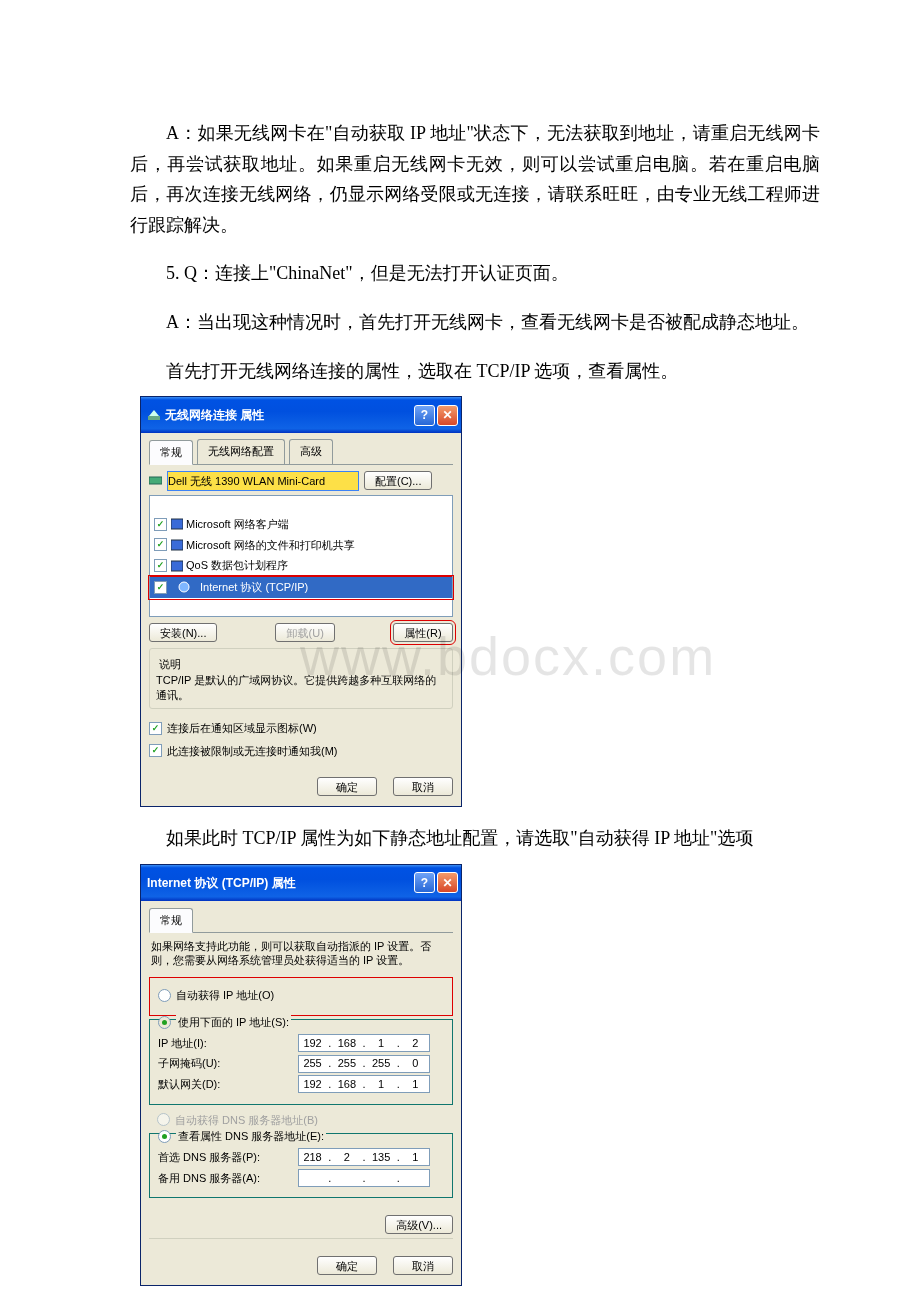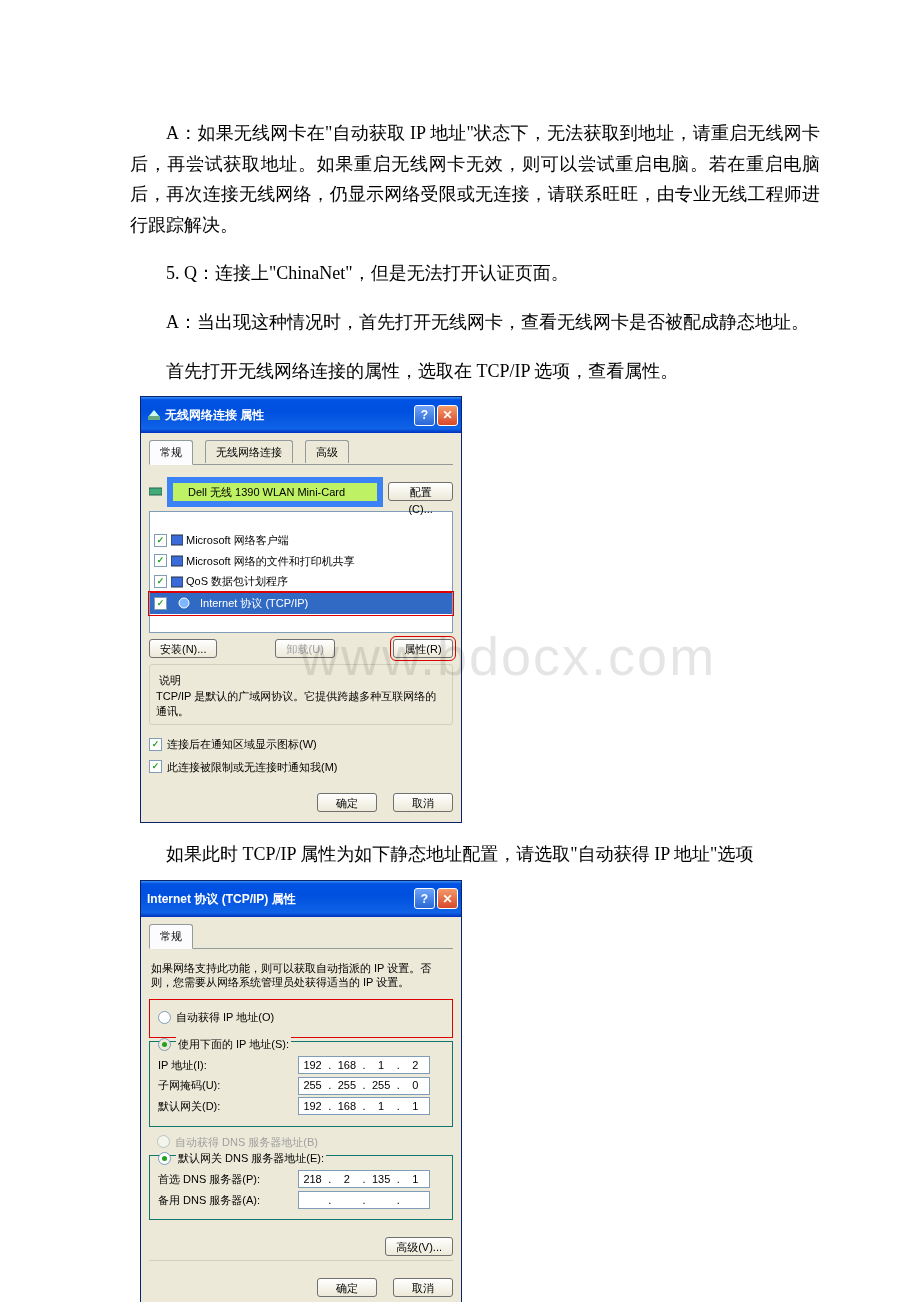--- a/index.html
+++ b/index.html
@@ -63,35 +63,35 @@
     width: 19px; height: 19px;
     margin-left: 2px;
     border: 1px solid #fff;
     border-radius: 3px;
     display: inline-flex; align-items: center; justify-content: center;
     font-size: 12px; font-weight: bold; color: #fff;
   }
   .tbtn.help { background: linear-gradient(#6fa3f7,#2767d6); }
   .tbtn.close { background: linear-gradient(#f49b6a,#d7482a); }
   .dialog-body { padding: 6px 8px 10px 8px; background: #ece9d8; }
-  .tabs { display: flex; gap: 12px; margin-bottom: 12px; position: relative; border-bottom: 1px solid #919b9c; align-items: center; }
+  .tabs { display: flex; gap: 4px; margin-bottom: 6px; position: relative; border-bottom: 1px solid #919b9c; }
   .tab {
     padding: 2px 10px;
     background: #ece9d8;
     border: 1px solid #919b9c;
     border-bottom: none;
     font-size: 11px;
     margin-right: 0;
     border-radius: 3px 3px 0 0;
   }
   .tab.active { background: #fcfcfe; position: relative; top: 1px; border-bottom: 1px solid #fcfcfe; }
   .lbl { font-size: 11px; margin-bottom: 3px; }
   .txtbox {
-    background: #bef264; border: 6px solid #3b82f6;
-    padding: 1px 15px; font-size: 11px; height: 16px; line-height: 16px;
+    background: #fde047; border: 1px solid #3b82f6;
+    padding: 1px 0; font-size: 11px; height: 16px; line-height: 16px;
     display: inline-block;
   }
   .row { display: flex; align-items: center; margin-bottom: 4px; gap: 5px; }
   .btn {
     background: linear-gradient(#fff,#ece9d8);
     border: 1px solid #707070;
     border-radius: 3px;
     padding: 1px 10px;
     font-size: 11px;
     min-width: 60px;
@@ -156,21 +156,21 @@
             <path d="M2 8 L7 2 L12 8" fill="#cfe"></path>
           </svg>
       </span>
       <span class="ttext">无线网络连接 属性</span>
       <span class="tbtn help">?</span>
       <span class="tbtn close">✕</span>
     </div>
     <div class="dialog-body">
       <div class="tabs">
         <div class="tab active">常规</div>
-        <div class="tab">无线网络连接</div>
+        <div class="tab">无线网络配置</div>
         <div class="tab">高级</div>
       </div>
 
       <div class="row">
         <span class="smicon">
           <svg width="13" height="13">
               <rect x="0" y="3" width="13" height="7" fill="#4a7" stroke="#265"></rect>
             </svg>
         </span>
         <span class="txtbox" style="width:190px">Dell 无线 1390 WLAN Mini-Card</span>
@@ -306,21 +306,21 @@
         </div>
       </div>
 
       <div class="fsrow" style="margin:6px 0 0 8px;">
         <span class="radio disabled"></span>
         <span class="disabled-text" style="margin-left:5px">自动获得 DNS 服务器地址(B)</span>
       </div>
       <div class="fieldset">
         <div class="fsrow" style="margin-top:-13px;">
           <span class="radio on"></span>
-          <span style="margin-left:5px;background:#ece9d8;padding:0 2px;">默认网关 DNS 服务器地址(E):</span>
+          <span style="margin-left:5px;background:#ece9d8;padding:0 2px;">查看属性 DNS 服务器地址(E):</span>
         </div>
         <div class="fsrow">
           <span class="fslabel">首选 DNS 服务器(P):</span>
           <span class="ipfield">
             <span>218</span>
               <span class="dot">.</span>
             <span>2</span>
               <span class="dot">.</span>
             <span>135</span>
               <span class="dot">.</span>

